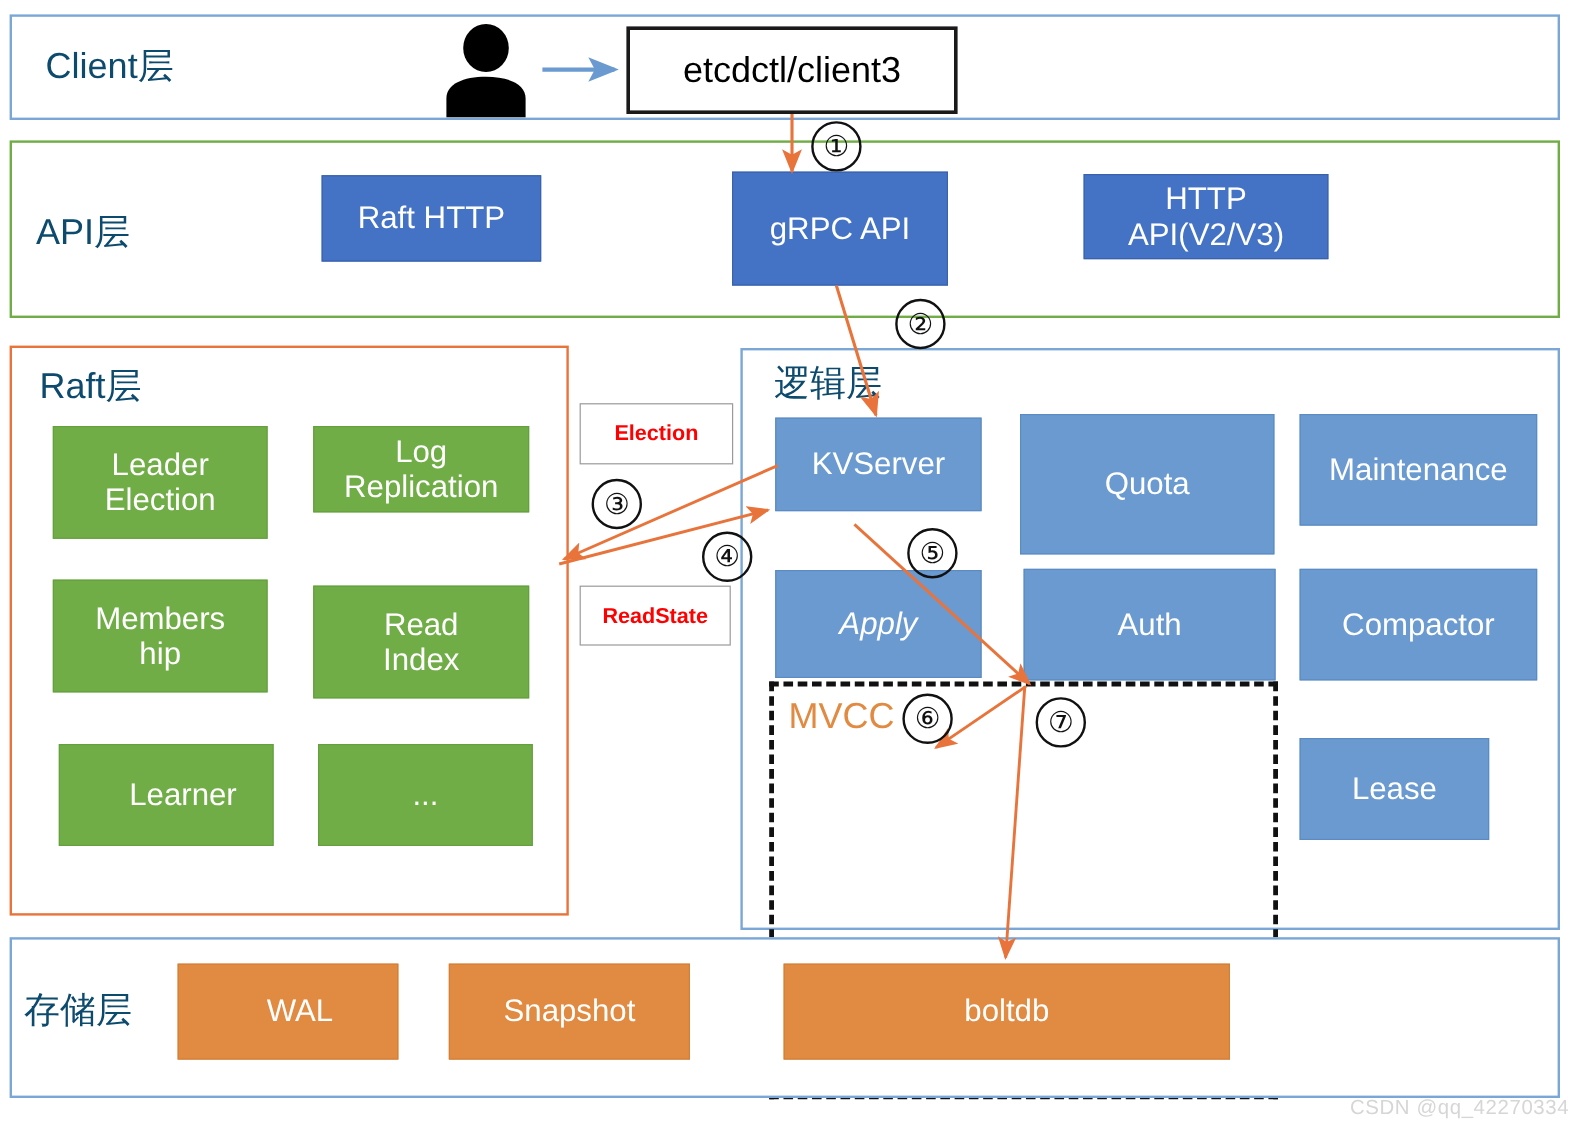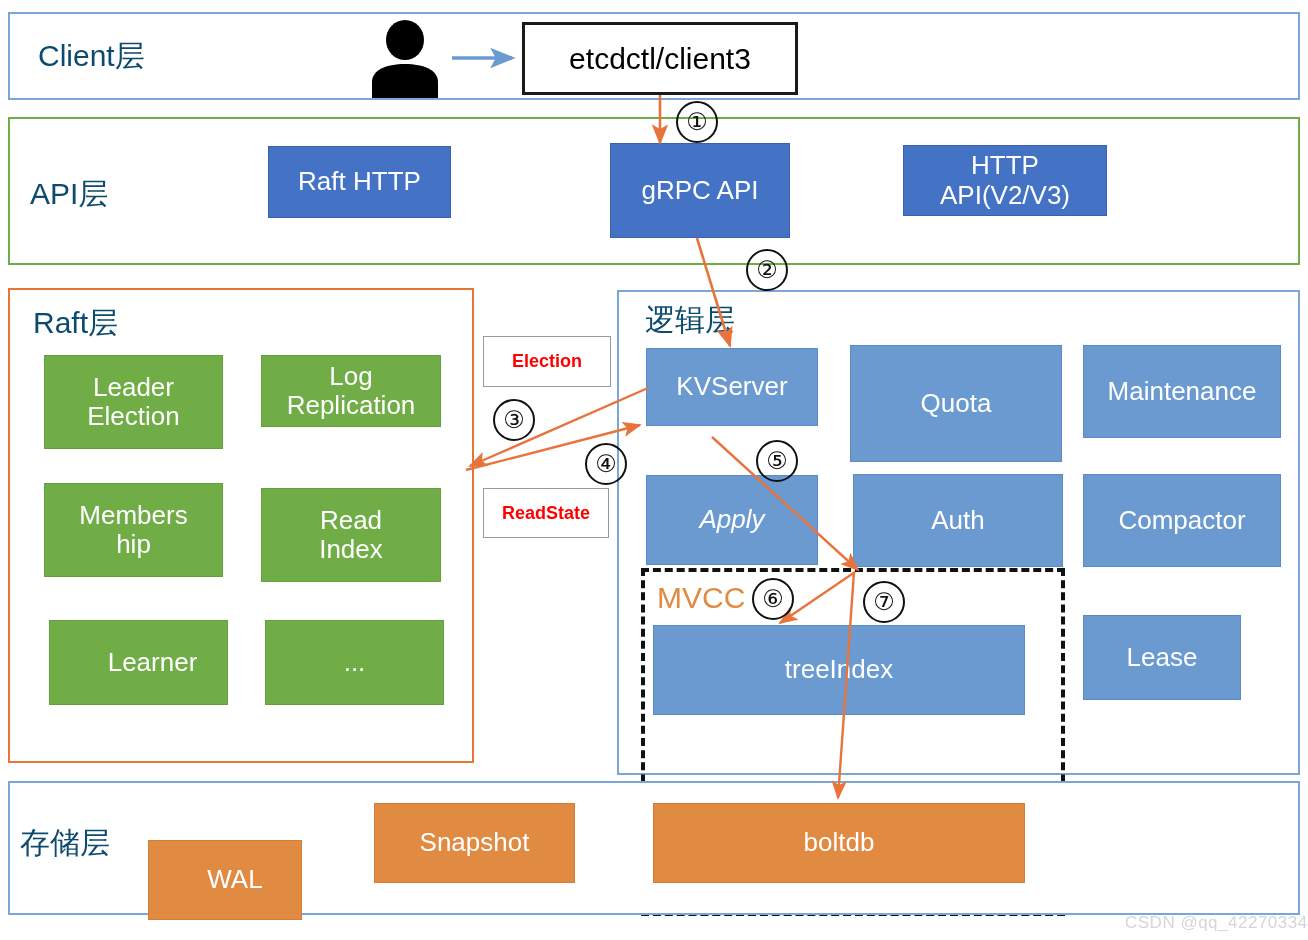--- a/index.html
+++ b/index.html
@@ -143,30 +143,29 @@
   <div class="layer-title" style="left:645px;top:305px;">逻辑层</div>
 
   <div class="box blue-light" style="left:646px;top:348px;width:172px;height:78px;">KVServer</div>
   <div class="box blue-light" style="left:850px;top:345px;width:212px;height:117px;">Quota</div>
   <div class="box blue-light" style="left:1083px;top:345px;width:198px;height:93px;">Maintenance</div>
 
   <div class="box blue-light" style="left:646px;top:475px;width:172px;height:90px;font-style:italic;">Apply</div>
   <div class="box blue-light" style="left:853px;top:474px;width:210px;height:93px;">Auth</div>
   <div class="box blue-light" style="left:1083px;top:474px;width:198px;height:93px;">Compactor</div>
 
-  <div class="box blue-light" style="left:653px;top:625px;width:372px;height:90px;">treeIndex</div>
   <div class="box blue-light" style="left:1083px;top:615px;width:158px;height:85px;">Lease</div>
 
   <div class="mvcc-box" style="left:641px;top:568px;width:424px;height:348px;"></div>
   <div class="mvcc-label" style="left:657px;top:583px;">MVCC</div>
 
   <div class="layer" style="left:8px;top:781px;width:1292px;height:134px;border:2px solid #7BA7D7;"></div>
   <div class="layer-title" style="left:20px;top:828px;">存储层</div>
 
-  <div class="box orange" style="left:148px;top:840px;width:154px;height:80px;padding-left:20px;">WAL</div>
+  <div class="box orange" style="left:148px;top:803px;width:184px;height:80px;padding-left:20px;">WAL</div>
   <div class="box orange" style="left:374px;top:803px;width:201px;height:80px;">Snapshot</div>
   <div class="box orange" style="left:653px;top:803px;width:372px;height:80px;">boltdb</div>
 
   <div class="tagbox" style="left:483px;top:336px;width:128px;height:51px;">Election</div>
   <div class="tagbox" style="left:483px;top:488px;width:126px;height:50px;">ReadState</div>
 
   <svg class="ovl" viewBox="0 0 1308 940" xmlns="http://www.w3.org/2000/svg">
     <defs>
       <marker id="ah-o" markerWidth="9" markerHeight="9" refX="7.2" refY="3.2" orient="auto" markerUnits="strokeWidth">
         <path d="M0,0 L8,3.2 L0,6.4 L1.8,3.2 Z" fill="#E8743B"></path>

